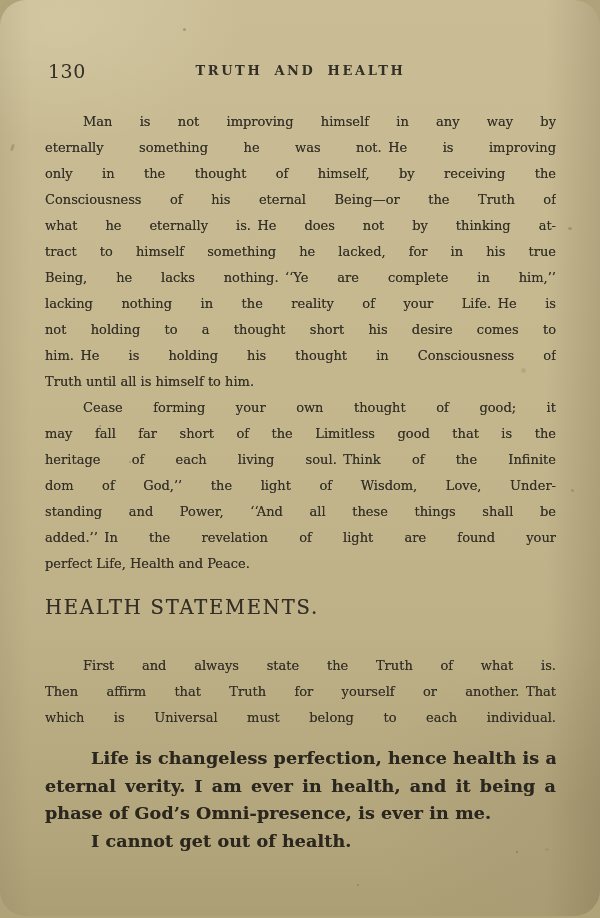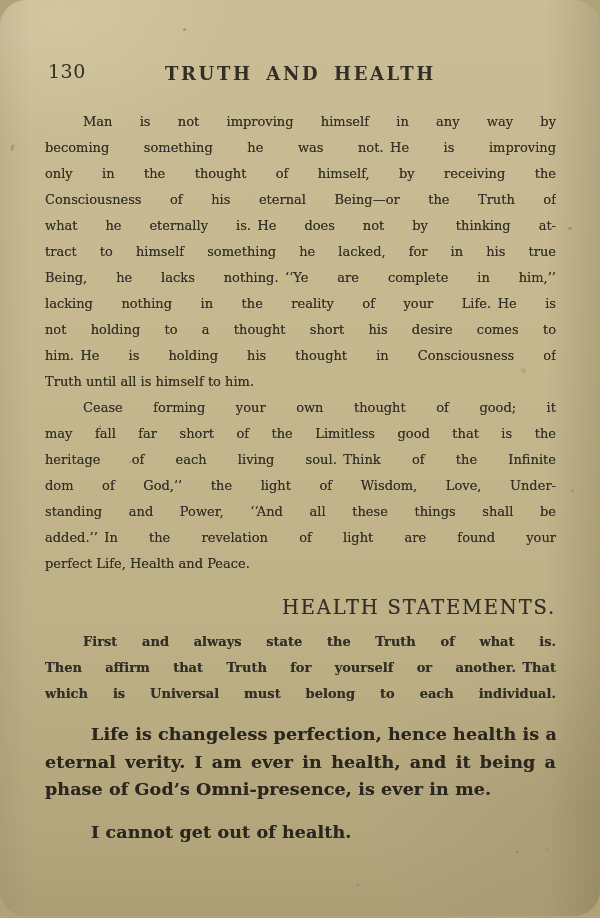--- a/index.html
+++ b/index.html
@@ -21,67 +21,67 @@
     border-radius: 26px;
   }
   .header { position: absolute; top: 60px; left: 45px; right: 44px; height: 26px; }
   .pagenum {
     position: absolute; left: 3px; top: 0;
     font-size: 19px; letter-spacing: 0.5px;
   }
   .runhead {
     position: absolute; left: 0; right: 0; top: 3px;
     text-align: center;
-    font-size: 18px; font-weight: 700;
+    font-size: 13px; font-weight: 700;
     letter-spacing: 2.6px; word-spacing: 5px;
   }
   .content { position: absolute; left: 45px; top: 109px; width: 511px; }
   .para { margin: 0; }
   .tline {
     font-size: 13px; line-height: 26px;
     text-align: justify; text-align-last: justify;
     text-shadow: 0 0 0.5px rgba(51,47,38,0.65);
     overflow: hidden; white-space: nowrap;
   }
   .tline.last { text-align-last: left; }
   .tline.indent { text-indent: 38px; }
   .section-heading {
     margin-top: 18px;
     height: 26px; line-height: 26px;
-    text-align: right;
+    text-align: left;
     font-size: 19.5px; letter-spacing: 1.8px;
     text-shadow: 0 0 0.5px rgba(51,47,38,0.65);
   }
-  .after-heading { margin-top: 8px; font-weight: bold; }
+  .after-heading { margin-top: 32px; }
   .statements { margin-top: 14px; }
   .statements .tline {
     font-size: 17.5px; line-height: 27.5px;
     font-weight: 700;
     letter-spacing: 0.1px;
     color: #2b271f;
     text-shadow: 0 0 0.6px rgba(43,39,31,0.55);
   }
   .statements .tline.indent { text-indent: 46px; }
-  .statements2 { margin-top: 15px; }
+  .statements2 { margin-top: 0; }
   .speck { position: absolute; border-radius: 50%; background: #4a4028; }
 </style>
 </head>
 <body>
 
 <div class="page">
 
   <div class="header">
     <span class="pagenum">130</span>
     <span class="runhead">TRUTH AND HEALTH</span>
   </div>
 
   <div class="content">
     <div class="para">
         <div class="tline indent">Man is not improving himself in any way by</div>
-        <div class="tline">becoming something he was not. He is improving</div>
+        <div class="tline">eternally something he was not. He is improving</div>
         <div class="tline">only in the thought of himself, by receiving the</div>
         <div class="tline">Consciousness of his eternal Being—or the Truth of</div>
         <div class="tline">what he eternally is. He does not by thinking at-</div>
         <div class="tline">tract to himself something he lacked, for in his true</div>
         <div class="tline">Being, he lacks nothing. ‘‘Ye are complete in him,’’</div>
         <div class="tline">lacking nothing in the reality of your Life. He is</div>
         <div class="tline">not holding to a thought short his desire comes to</div>
         <div class="tline">him. He is holding his thought in Consciousness of</div>
         <div class="tline last">Truth until all is himself to him.</div>
       </div>

